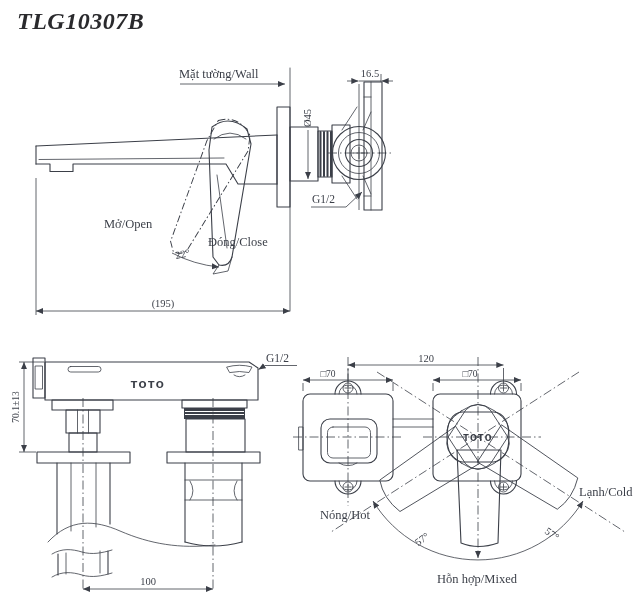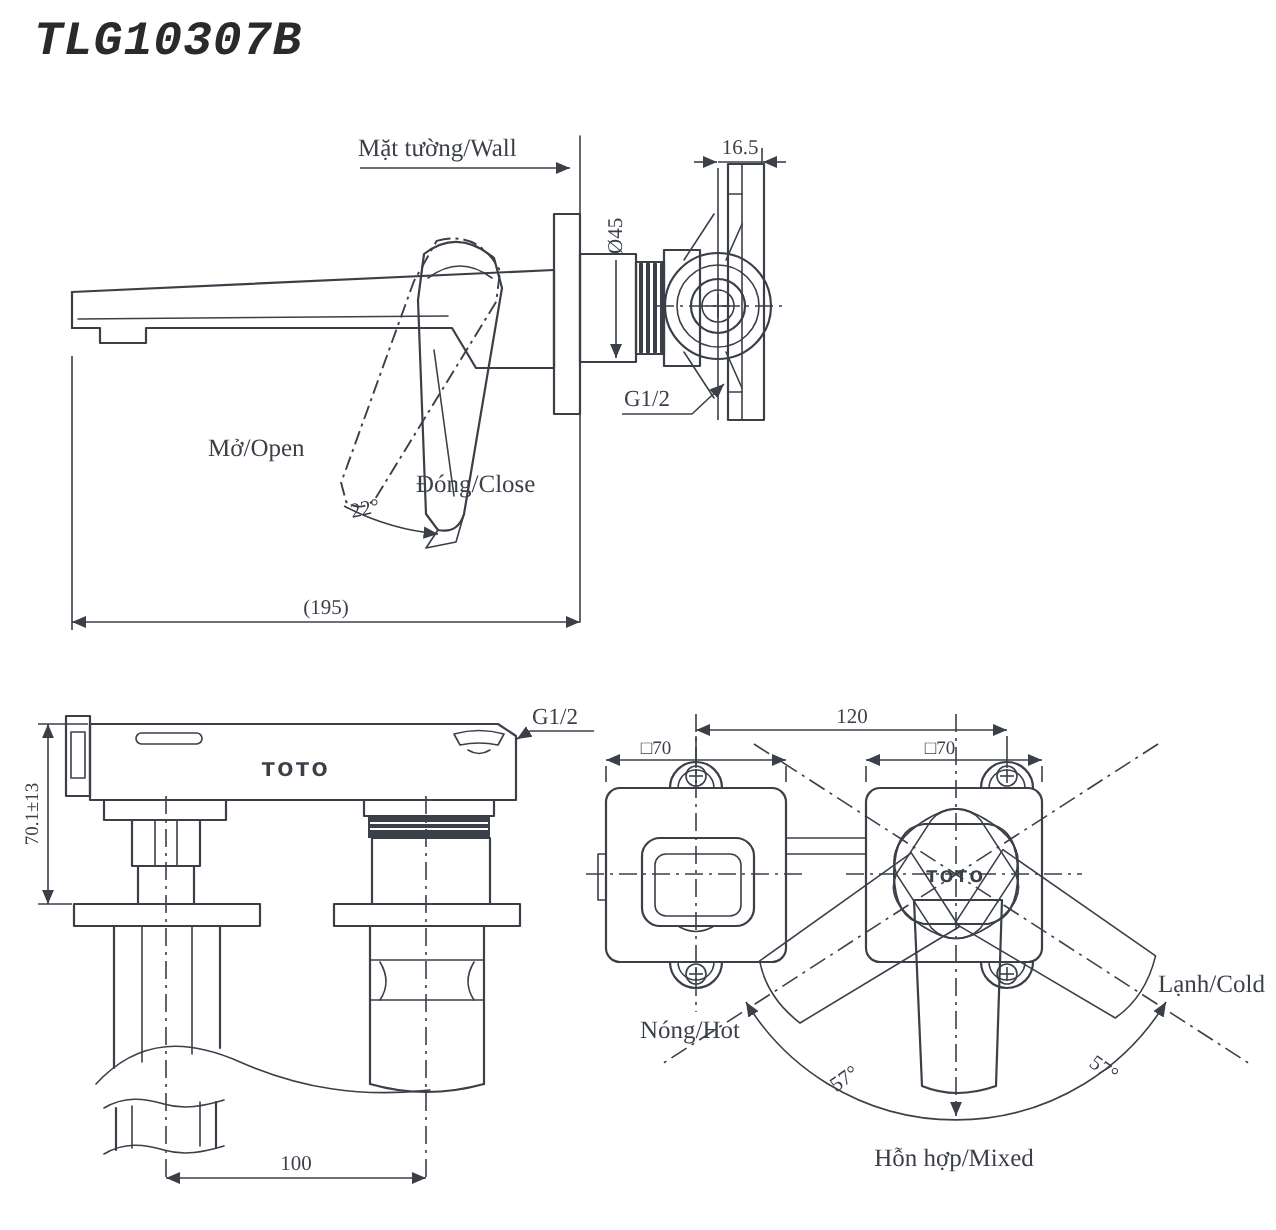--- a/index.html
+++ b/index.html
@@ -1,19 +1,19 @@
 <!DOCTYPE html>
 <html style="--line: #3b3f48; --text: #3b3f48; --title: #2a2a2d; --bg: #ffffff;"><head>
 <meta charset="utf-8">
 <style>
   :root{ --line:#3b3f48; --text:#3b3f48; --title:#2a2a2d; --bg:#ffffff; }
   html,body{margin:0;padding:0;background:var(--bg);}
   .canvas{position:relative;width:638px;height:615px;background:var(--bg);overflow:hidden;
           font-family:"Liberation Serif", serif;}
-  .title{position:absolute;left:17px;top:8px;font-family:Liberation Mono, monospace;
+  .title{position:absolute;left:17px;top:8px;font-family:Liberation Serif, serif;
          font-weight:bold;font-style:italic;font-size:24px;letter-spacing:.5px;color:var(--title);}
   svg{position:absolute;left:0;top:0;}
   .ln{stroke:var(--line);fill:none;stroke-width:1.1;stroke-linejoin:round;stroke-linecap:round;}
   .thin{stroke-width:.8;}
   .thick{stroke-width:2;}
   .dim{stroke:var(--line);fill:none;stroke-width:.8;}
   .cl{stroke:var(--line);fill:none;stroke-width:.8;stroke-dasharray:9 3 1.5 3;}
   .dash{stroke:var(--line);fill:none;stroke-width:.95;stroke-dasharray:7 2.5 1.5 2.5;}
   .wht{stroke:#fff;stroke-width:1;fill:none;}
   text{fill:var(--text);font-family:"Liberation Serif",serif;}

